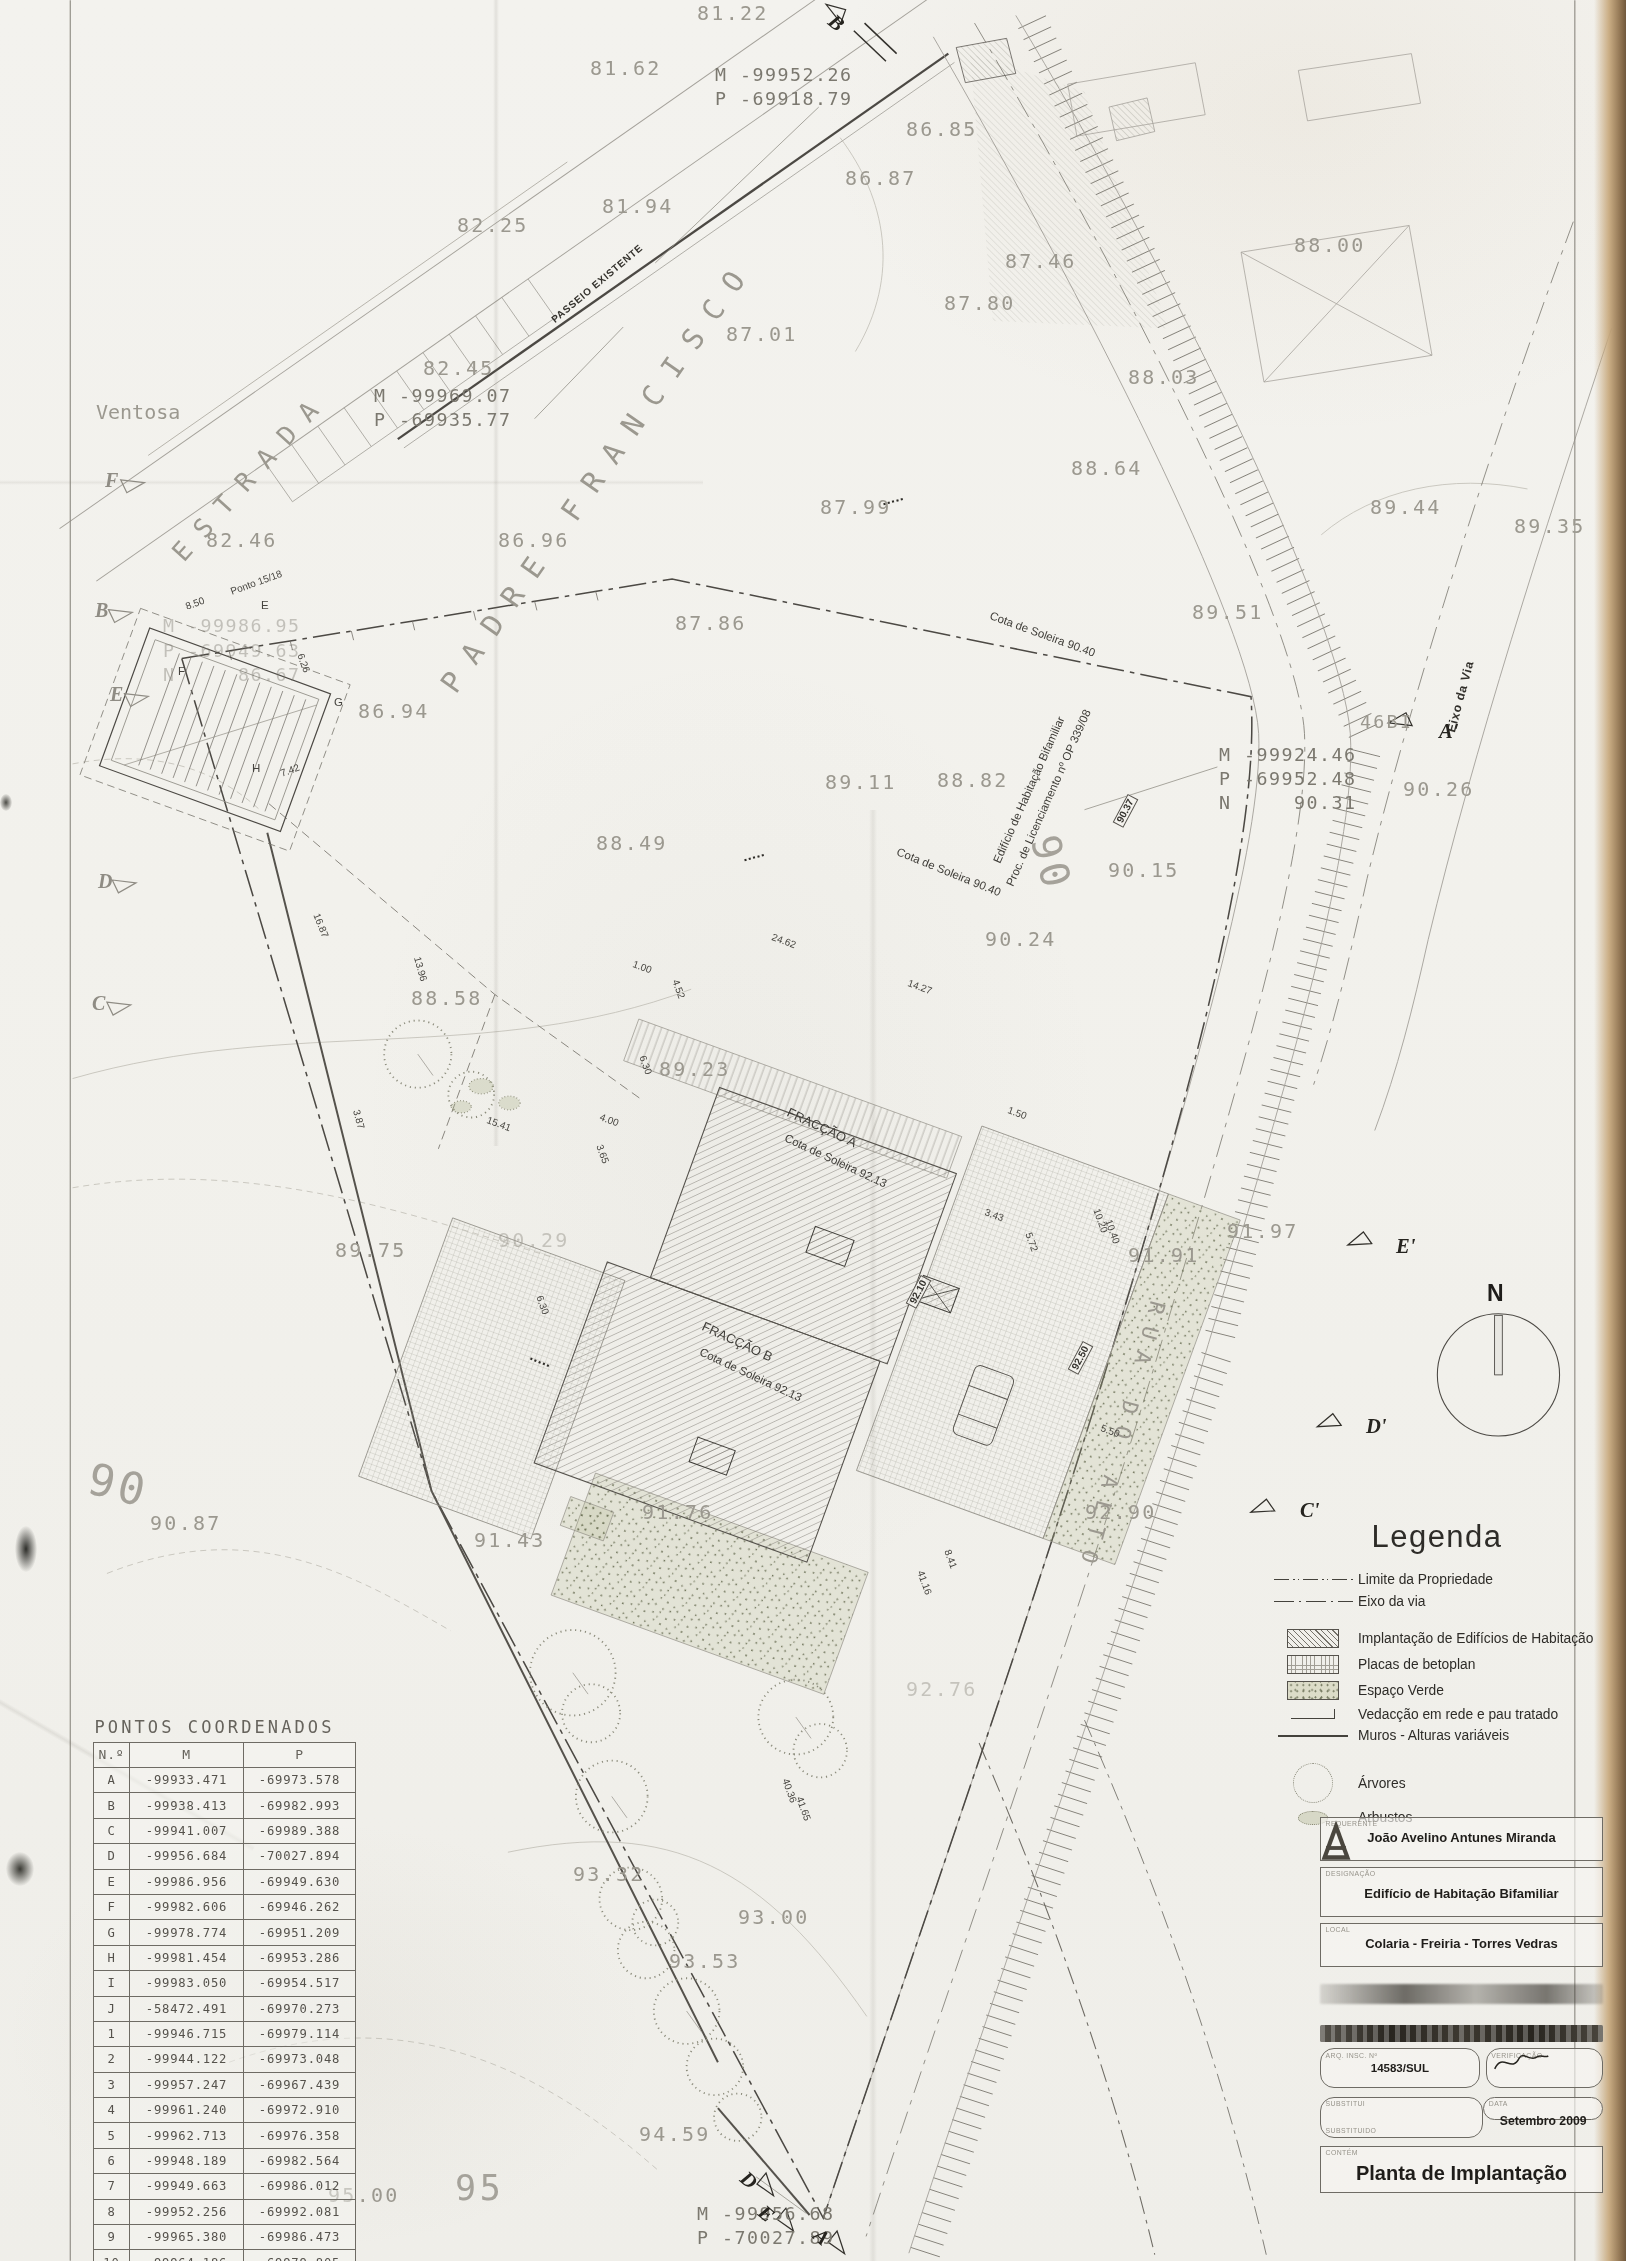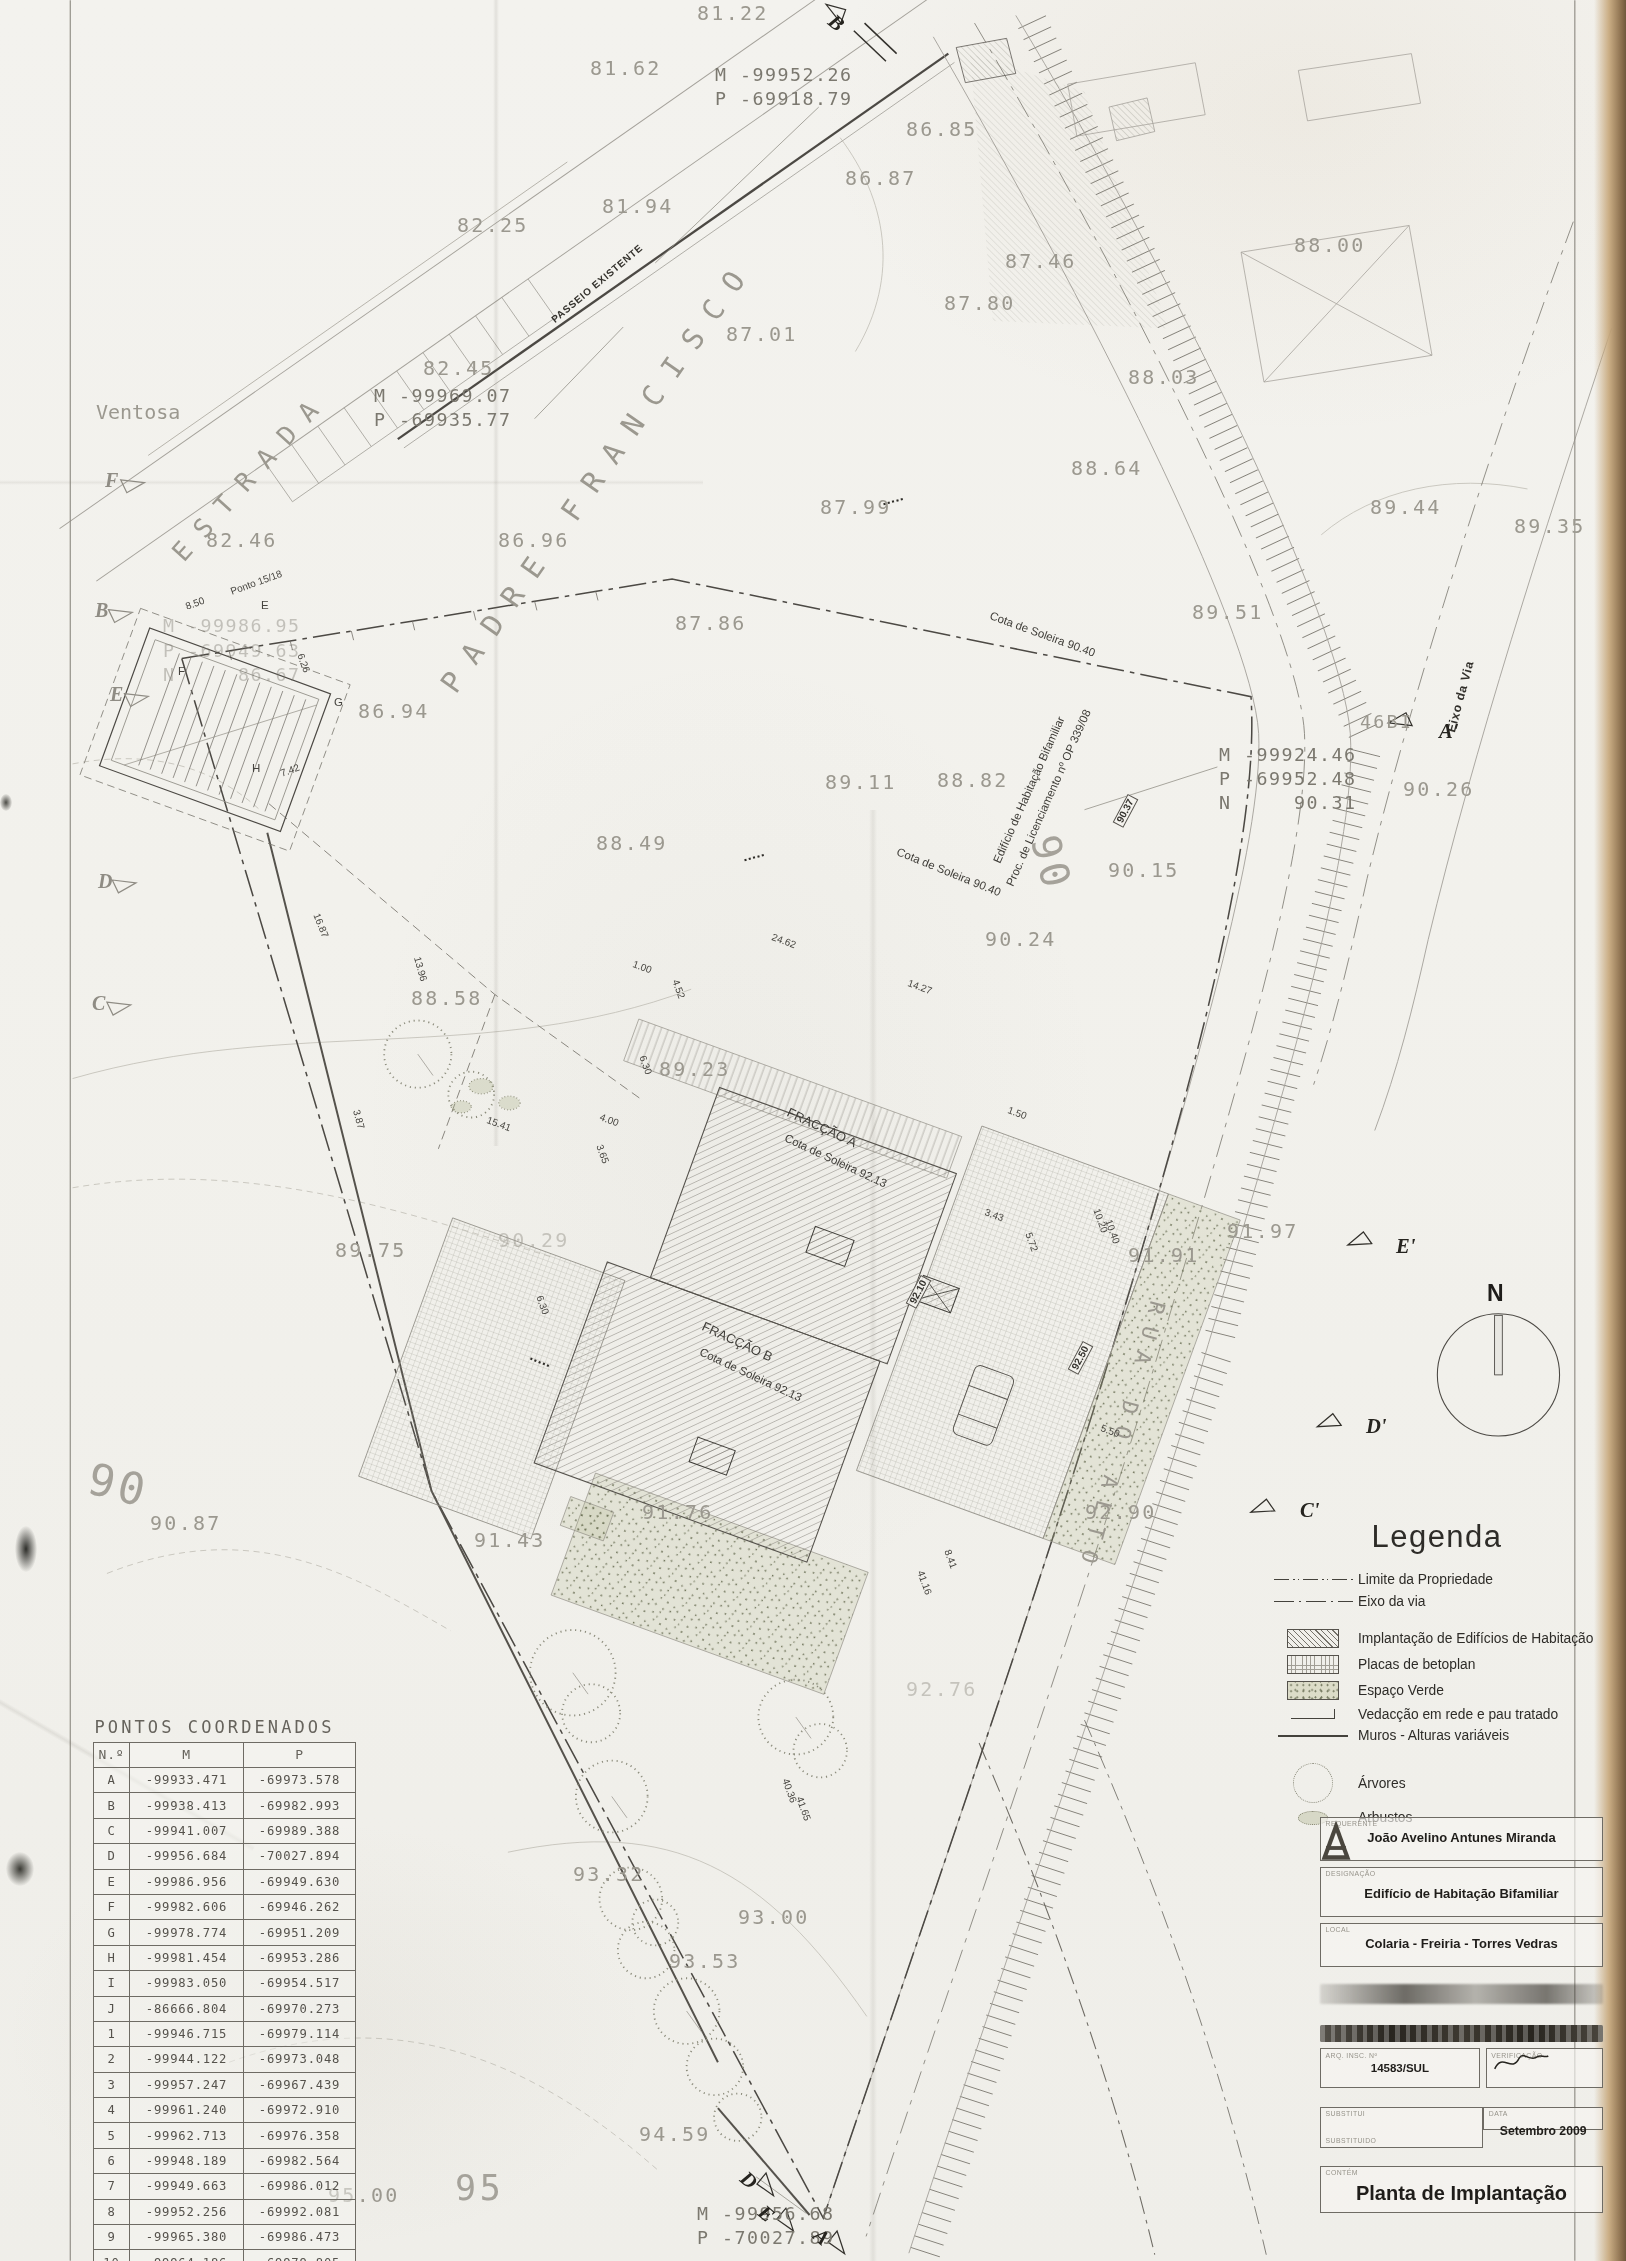--- a/index.html
+++ b/index.html
@@ -69,21 +69,21 @@
   .cm{width:113px;flex:none;}
   .cp{flex:1;}
   .pt-head .pt-cell{font-size:13px;color:#66635c;}
 
   
   .tb{position:absolute;left:1320px;top:1817px;width:283px;font-family:"Liberation Sans",sans-serif;}
   .tb-box{border:1.1px solid #6e6b64;background:rgba(246,245,241,.65);position:relative;margin-bottom:6.1px;padding:12.2px 4.6px 6.1px;box-sizing:border-box;}
   .tb-lab{position:absolute;top:2.3px;left:4.6px;font-size:6.9px;color:#96938a;letter-spacing:0.4px;}
   .tb-val{text-align:center;font-weight:700;color:#1f1d1a;}
   .tb-row{display:flex;gap:0;margin-bottom:6.1px;}
-  .tb-row .tb-box{margin-bottom:12px;}
+  .tb-row .tb-box{margin-bottom:2px;border-radius:14px;}
   .logo-band{display:flex;align-items:flex-start;gap:7.6px;height:49px;margin-bottom:3.1px;}
   .logo-a{flex:none;}
   .smudge{flex:1;height:20px;margin-top:10.7px;border-radius:1.5px;background:linear-gradient(90deg,rgba(70,66,58,.15),rgba(40,37,31,.65) 30%,rgba(70,66,58,.35) 55%,rgba(40,37,31,.6) 80%,rgba(70,66,58,.2));filter:blur(0.9px);}
   .stamp-bar{height:17px;margin-bottom:6.1px;border-radius:1.5px;
     background:linear-gradient(90deg,#55514a,#28251f 25%,#3d3931 50%,#28251f 75%,#4a463e),
     repeating-linear-gradient(90deg,rgba(255,255,255,.25) 0 4.6px,transparent 4.6px 10.7px);
     background-blend-mode:overlay;filter:blur(0.5px);}
   .sig{height:26px;}
 
   
@@ -579,21 +579,21 @@
           <div class="pt-cell cm">-99981.454</div>
           <div class="pt-cell cp">-69953.286</div>
         </div>
         <div class="pt-row">
           <div class="pt-cell cn">I</div>
           <div class="pt-cell cm">-99983.050</div>
           <div class="pt-cell cp">-69954.517</div>
         </div>
         <div class="pt-row">
           <div class="pt-cell cn">J</div>
-          <div class="pt-cell cm">-86666.804</div>
+          <div class="pt-cell cm">-58472.491</div>
           <div class="pt-cell cp">-69970.273</div>
         </div>
         <div class="pt-row">
           <div class="pt-cell cn">1</div>
           <div class="pt-cell cm">-99946.715</div>
           <div class="pt-cell cp">-69979.114</div>
         </div>
         <div class="pt-row">
           <div class="pt-cell cn">2</div>
           <div class="pt-cell cm">-99944.122</div>

